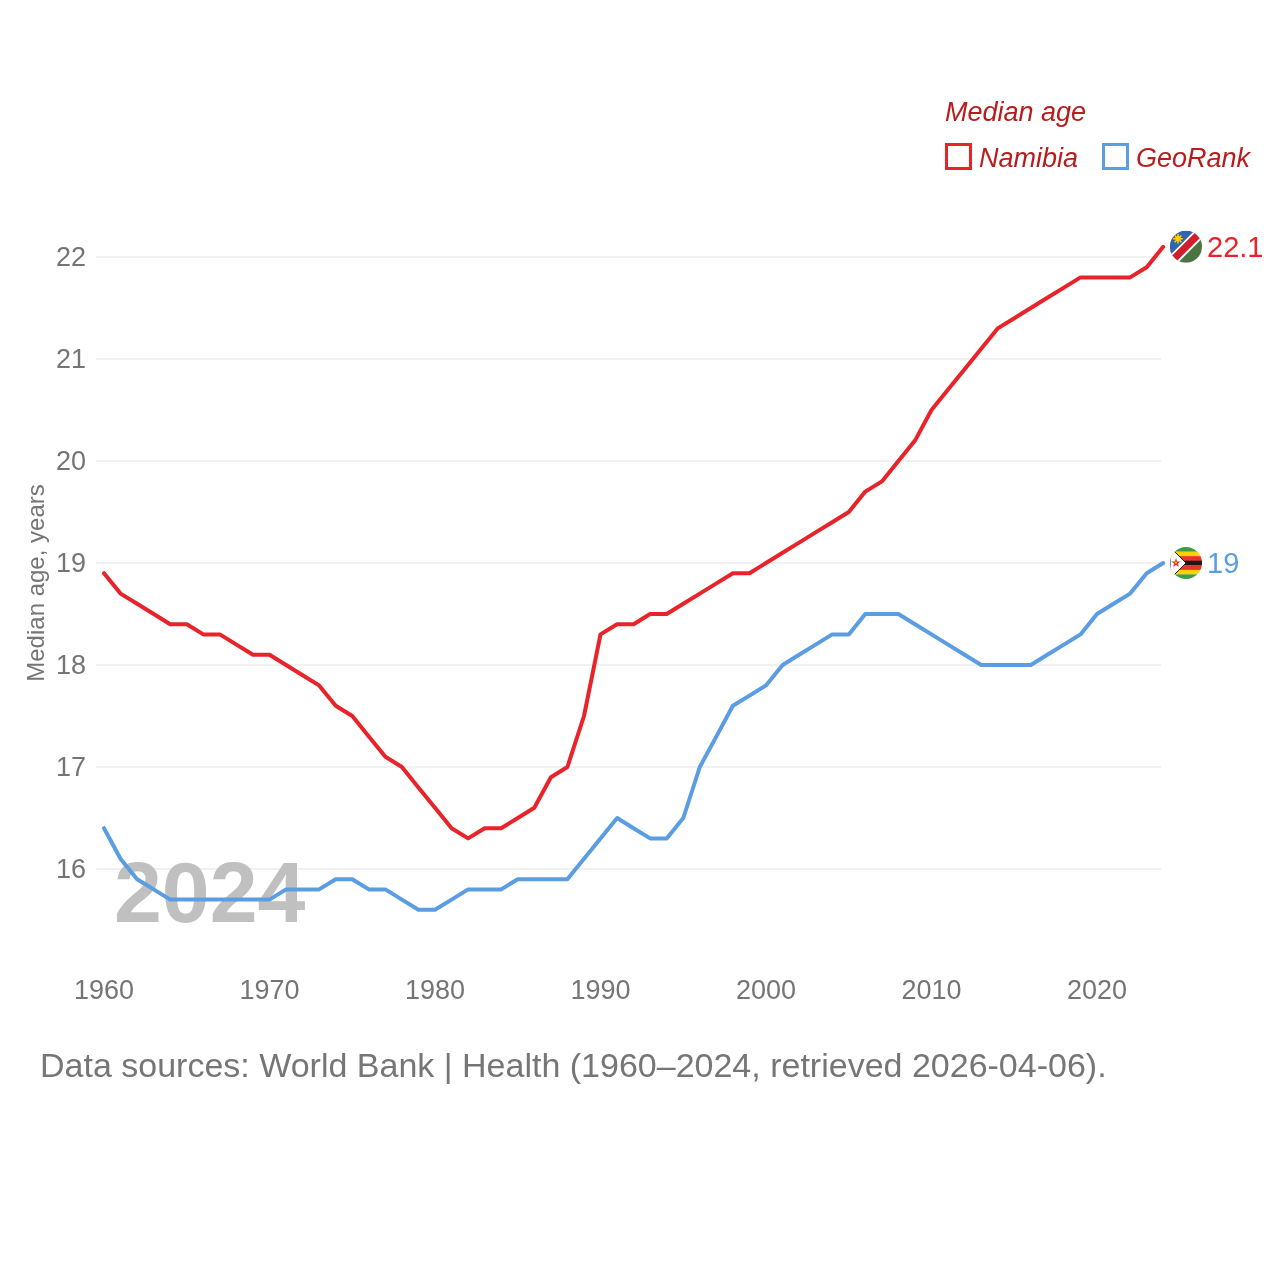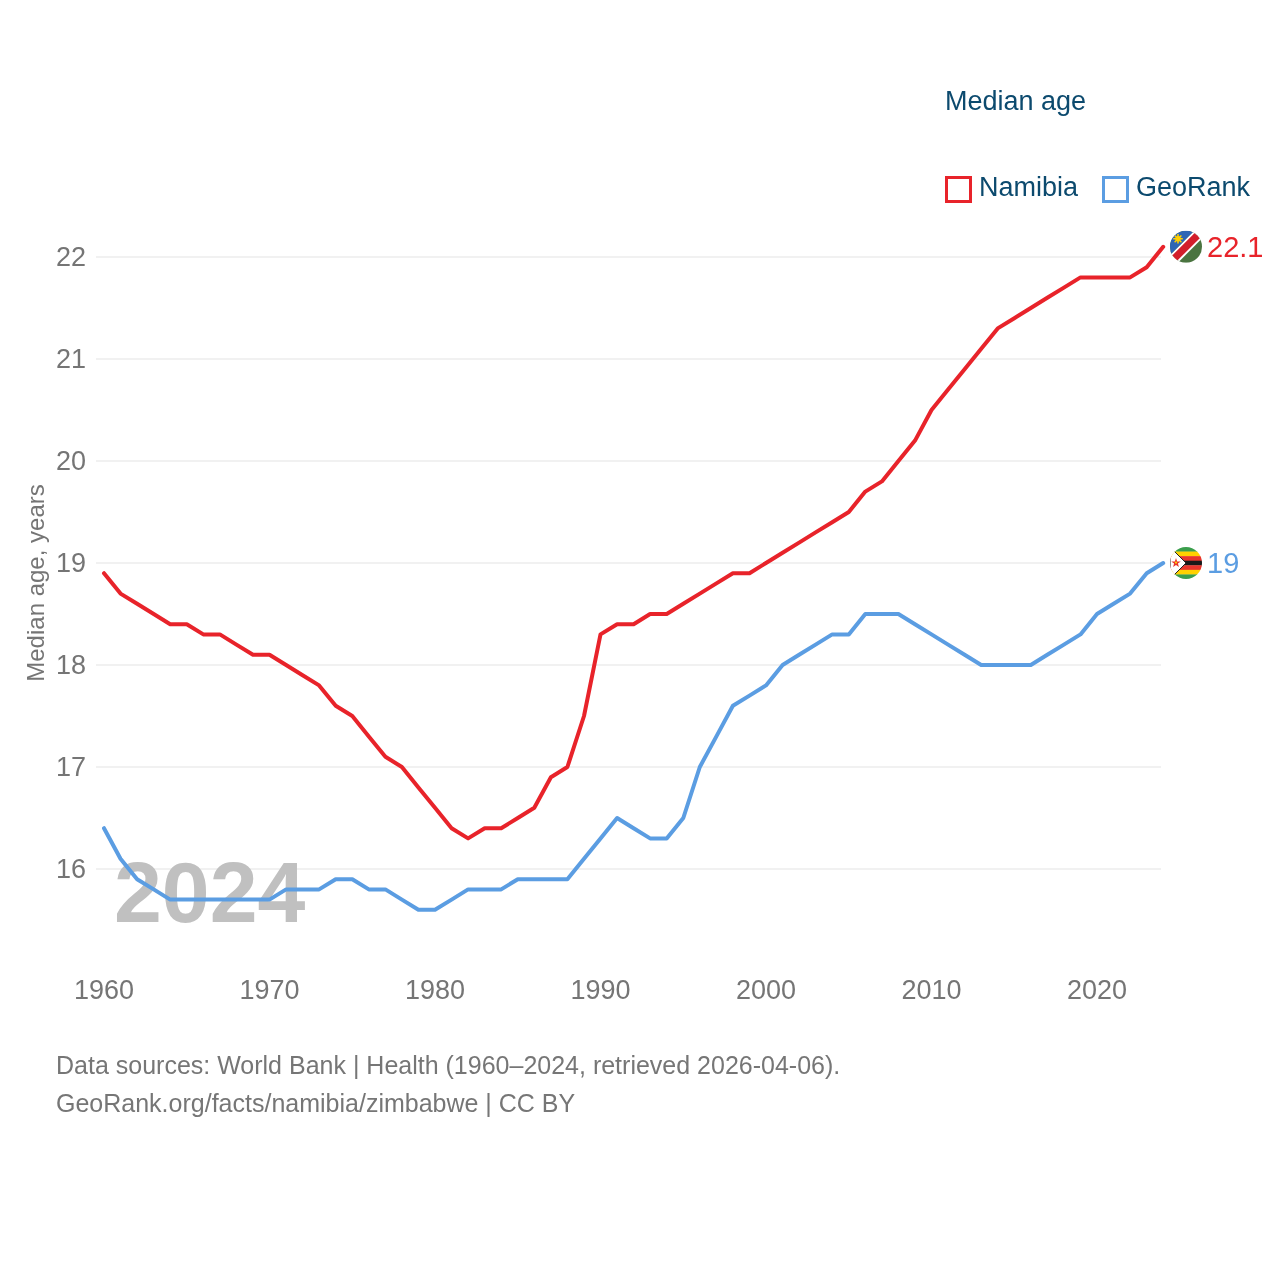--- a/index.html
+++ b/index.html
@@ -1,25 +1,25 @@
 <!DOCTYPE html>
 <html><head>
 <meta charset="utf-8">
 <style>
   html,body{margin:0;padding:0;background:#ffffff;}
   body{font-family:"Liberation Sans", sans-serif;}
   .stage{position:relative;width:1280px;height:1280px;background:#ffffff;overflow:hidden;}
   #chart{position:absolute;left:0;top:0;width:1280px;height:1280px;}
   svg text{font-family:"Liberation Sans", sans-serif;}
-  .legend{position:absolute;left:945px;top:86px;color:#0c4a6e;}
+  .legend{position:absolute;left:945px;top:97px;color:#b91c1c;font-style:italic;}
   .legend-title{font-size:27px;margin-bottom:15px;}
   .legend-items{display:flex;align-items:center;gap:24px;}
-  .legend-item{display:flex;align-items:flex-end;gap:7px;font-size:27px;cursor:pointer;margin-top:40px;}
+  .legend-item{display:flex;align-items:flex-start;gap:7px;font-size:27px;cursor:pointer;}
   .swatch{display:inline-block;width:21px;height:21px;border:3px solid #999;background:#fff;}
-  .footer{position:absolute;left:56px;top:1046px;font-size:25px;line-height:38px;color:#767676;}
+  .footer{position:absolute;left:40px;top:1046px;font-size:34px;line-height:38px;color:#767676;text-align:right;}
 </style>
 </head>
 <body>
 
 <div class="stage">
 
   <svg id="chart" viewBox="0 0 1280 1280">
       <line x1="96" y1="869" x2="1161" y2="869" stroke="#ececec" stroke-width="1.3"></line>
       <line x1="96" y1="767" x2="1161" y2="767" stroke="#ececec" stroke-width="1.3"></line>
       <line x1="96" y1="665" x2="1161" y2="665" stroke="#ececec" stroke-width="1.3"></line>
@@ -93,16 +93,15 @@
       </div>
       <div class="legend-item">
         <span class="swatch" style="border-color: rgb(91, 157, 226);"></span>
         <span>GeoRank</span>
       </div>
     </div>
   </div>
 
   <div class="footer">
     <div>Data sources: World Bank | Health (1960–2024, retrieved 2026-04-06).</div>
-    <div>GeoRank.org/facts/namibia/zimbabwe | CC BY</div>
   </div>
 
 </div>
 
 </body></html>

